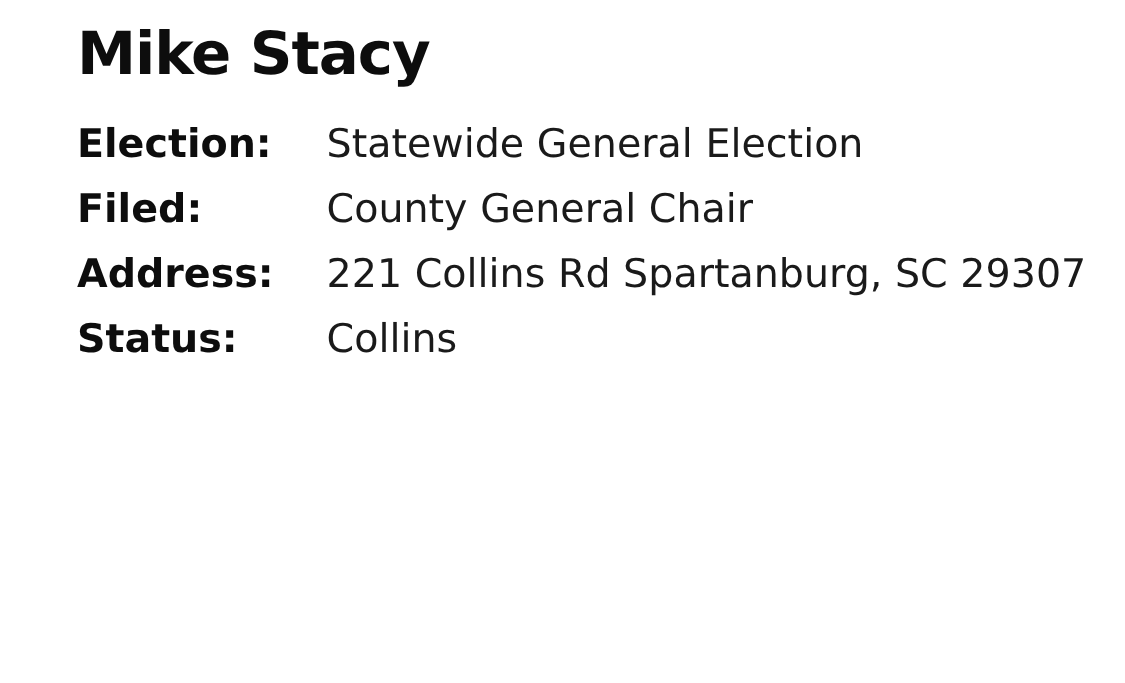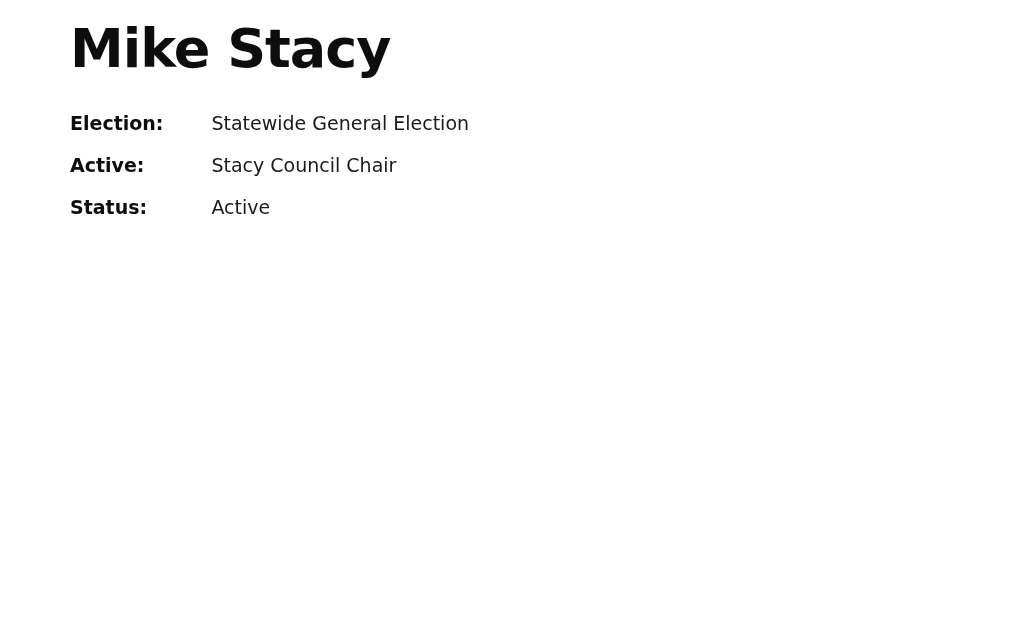--- a/index.html
+++ b/index.html
@@ -29,21 +29,21 @@
   .details {
     display: table;
     border-collapse: collapse;
   }
   .detail-row {
     display: table-row;
   }
   .detail-label,
   .detail-value {
     display: table-cell;
-    font-size: 19px;
+    font-size: 36px;
     line-height: 1.0;
     padding: 0 0 23px 0;
     vertical-align: top;
     white-space: nowrap;
   }
   .detail-label {
     font-weight: bold;
     color: #0d0d0d;
     padding-right: 48px;
   }
@@ -57,21 +57,25 @@
 
 <div class="page">
   <h1 class="candidate-title">Mike Stacy</h1>
 
   <div class="details">
     <div class="detail-row">
       <div class="detail-label">Election:</div>
       <div class="detail-value">Statewide General Election</div>
     </div>
     <div class="detail-row">
-      <div class="detail-label">Active:</div>
-      <div class="detail-value">Stacy Council Chair</div>
+      <div class="detail-label">Filed:</div>
+      <div class="detail-value">County General Chair</div>
+    </div>
+    <div class="detail-row">
+      <div class="detail-label">Address:</div>
+      <div class="detail-value">221 Collins Rd Spartanburg, SC 29307</div>
     </div>
     <div class="detail-row">
       <div class="detail-label">Status:</div>
-      <div class="detail-value">Active</div>
+      <div class="detail-value">Collins</div>
     </div>
   </div>
 </div>
 
 </body></html>

